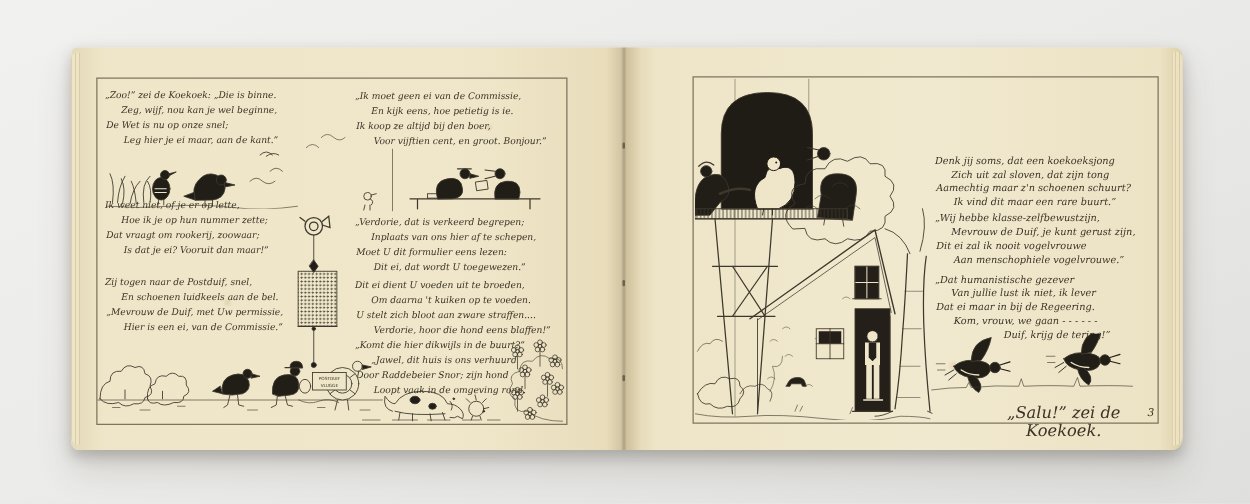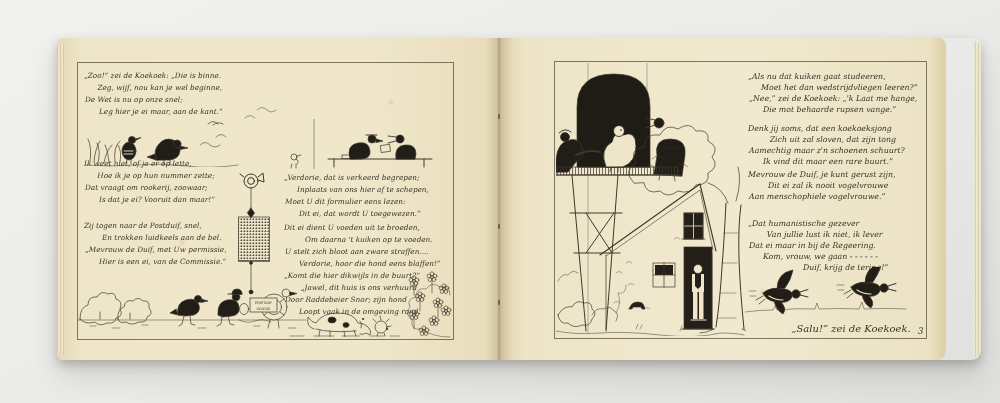--- a/index.html
+++ b/index.html
@@ -1,45 +1,45 @@
 <!DOCTYPE html>
 <html><head>
 <meta charset="utf-8">
 <style>
   html,body{margin:0;padding:0;background:#e9e9e7;}
   .photo{position:relative;width:1000px;height:403px;overflow:hidden;
     background:linear-gradient(155deg,#f1f1ef 0%,#ebebe9 50%,#dfdfdd 100%);
     font-family:"DejaVu Serif",serif;}
   .book{position:absolute;left:57px;top:38px;width:889px;height:322px;
     border-radius:5px 7px 9px 6px;
-    box-shadow:0 5px 10px rgba(75,70,58,.28),0 16px 28px rgba(75,70,58,.16);padding-left:35px;}
+    box-shadow:0 5px 10px rgba(75,70,58,.28),0 16px 28px rgba(75,70,58,.16);}
   .page{position:absolute;top:0;height:100%;}
   .page-left{left:0;width:442px;border-radius:5px 0 0 6px;
     background:linear-gradient(90deg,#e4d9b8 0%,#efe6c9 6%,#f0e7cb 70%,#e8dcba 99%);}
   .page-right{left:442px;width:447px;border-radius:0 7px 9px 0;
     background:linear-gradient(90deg,#e0d3ae 0%,#eee5c8 6%,#f1e9cf 55%,#ece2c4 96%,#ddcfa6 100%);}
   .edge-left{position:absolute;left:0;top:4px;width:7px;height:314px;opacity:.85;border-radius:5px 0 0 6px;
     background:repeating-linear-gradient(90deg,#d6c9a3 0 1px,#efe6c9 1px 3px);}
   .edge-right{position:absolute;right:0;top:3px;width:8px;height:316px;opacity:.8;border-radius:0 7px 9px 0;
     background:repeating-linear-gradient(90deg,#efe6c9 0 2px,#d6c9a3 2px 3px);}
   .gutter{position:absolute;left:428px;top:0;width:28px;height:100%;
     background:linear-gradient(90deg,rgba(92,72,40,0) 0%,rgba(92,72,40,.15) 42%,rgba(58,44,22,.32) 50%,rgba(92,72,40,.14) 58%,rgba(92,72,40,0) 100%);}
   .stitch{position:absolute;left:441px;width:2px;height:5px;background:#6f6148;border-radius:1px;}
   .frame{position:absolute;border:1px solid rgba(82,72,54,.72);}
   .f-left{left:20px;top:24px;width:375px;height:276px;}
   .f-right{left:497px;top:23px;width:371px;height:276px;}
   .verse{position:absolute;color:#3b3326;font-style:italic;white-space:nowrap;}
   .pl{font-size:7.3px;line-height:11.9px;}
   .pr{font-size:7.8px;line-height:10.9px;}
-  .verse div:nth-child(2){margin-left:13px;text-align:center;}
+  .verse div:nth-child(2){margin-left:13px;}
   .verse div:nth-child(3){margin-left:1px;}
   .verse div:nth-child(4){margin-left:15px;font-style:italic;}
   .verse div:nth-child(5){margin-left:55px;}
   .caption{position:absolute;left:733px;top:285px;width:122px;text-align:center;
-    font-size:10px;font-style:italic;color:#3b3326;}
+    font-size:13px;font-style:italic;color:#3b3326;}
   .pagenum{position:absolute;left:861px;top:288px;font-size:8.5px;font-style:italic;color:#3b3326;}
   .ill{position:absolute;}
   .spot{position:absolute;border-radius:50%;
     background:radial-gradient(circle,rgba(150,110,50,.16),rgba(150,110,50,0) 70%);}
 </style>
 </head>
 <body>
 
 <div class="photo">
   <div class="book">
@@ -63,25 +63,31 @@
       <div>Leg hier je ei maar, aan de kant.”</div>
     </div>
     <div class="verse pl" style="left:27px;top:120px">
       <div>Ik weet niet, of je er op lette,</div>
       <div>Hoe ik je op hun nummer zette;</div>
       <div>Dat vraagt om rookerij, zoowaar;</div>
       <div>Is dat je ei? Vooruit dan maar!”</div>
     </div>
     <div class="verse pl" style="left:27px;top:182px">
       <div>Zij togen naar de Postduif, snel,</div>
-      <div>En trokken luidkeels aan de bel.</div>
+      <div>En schoenen luidkeels aan de bel.</div>
       <div>„Mevrouw de Duif, met Uw permissie,</div>
       <div>Hier is een ei, van de Commissie.”</div>
     </div>
 
+    <div class="verse pl" style="left:227px;top:33px">
+      <div>„Ik moet geen ei van de Commissie,</div>
+      <div>En kijk eens, hoe petietig is ie.</div>
+      <div>Ik koop ze altijd bij den boer,</div>
+      <div>Voor vijftien cent, en groot. Bonjour.”</div>
+    </div>
     <div class="verse pl" style="left:227px;top:134px">
       <div>„Verdorie, dat is verkeerd begrepen;</div>
       <div>Inplaats van ons hier af te schepen,</div>
       <div>Moet U dit formulier eens lezen:</div>
       <div>Dit ei, dat wordt U toegewezen.”</div>
     </div>
     <div class="verse pl" style="left:227px;top:184px">
       <div>Dit ei dient U voeden uit te broeden,</div>
       <div>Om daarna 't kuiken op te voeden.</div>
       <div>U stelt zich bloot aan zware straffen....</div>
@@ -327,33 +333,28 @@
       </g>
       <g>
         <path d="M2 252 q6 -10 14 -8 q4 -8 12 -4 q8 -2 8 6 q6 4 0 10 q-2 8 -10 6 q-8 4 -14 -2 q-8 2 -10 -8 z"></path>
         <path d="M2 218 q4 -8 10 -6 q4 -6 10 -2" opacity=".7"></path>
         <path d="M36 252 q4 -8 12 -6 q6 -4 10 2 q6 2 2 10" opacity=".8"></path>
         <path d="M0 268 q20 4 44 2 t60 2 t60 -2 q16 0 24 2" stroke-width=".5"></path>
         <path d="M80 266 l2 -5 M84 266 l2 -4 M124 268 l2 -5" opacity=".7"></path>
       </g>
     </svg>
 
-    <div class="verse pr" style="left:691px;top:34px">
-      <div>„Als nu dat kuiken gaat studeeren,</div>
-      <div>Moet het dan wedstrijdvliegen leeren?”</div>
-      <div>„Nee,” zei de Koekoek: „'k Laat me hange,</div>
-      <div>Die mot behaarde rupsen vange.”</div>
-    </div>
     <div class="verse pr" style="left:691px;top:86px">
       <div>Denk jij soms, dat een koekoeksjong</div>
       <div>Zich uit zal sloven, dat zijn tong</div>
       <div>Aamechtig maar z'n schoenen schuurt?</div>
       <div>Ik vind dit maar een rare buurt.”</div>
     </div>
     <div class="verse pr" style="left:691px;top:132px">
+      <div>„Wij hebbe klasse-zelfbewustzijn,</div>
       <div>Mevrouw de Duif, je kunt gerust zijn,</div>
       <div>Dit ei zal ik nooit vogelvrouwe</div>
       <div>Aan menschophiele vogelvrouwe.”</div>
     </div>
     <div class="verse pr" style="left:691px;top:181px">
       <div>„Dat humanistische gezever</div>
       <div>Van jullie lust ik niet, ik lever</div>
       <div>Dat ei maar in bij de Regeering.</div>
       <div>Kom, vrouw, we gaan - - - - - -</div>
       <div>Duif, krijg de tering!”</div>

